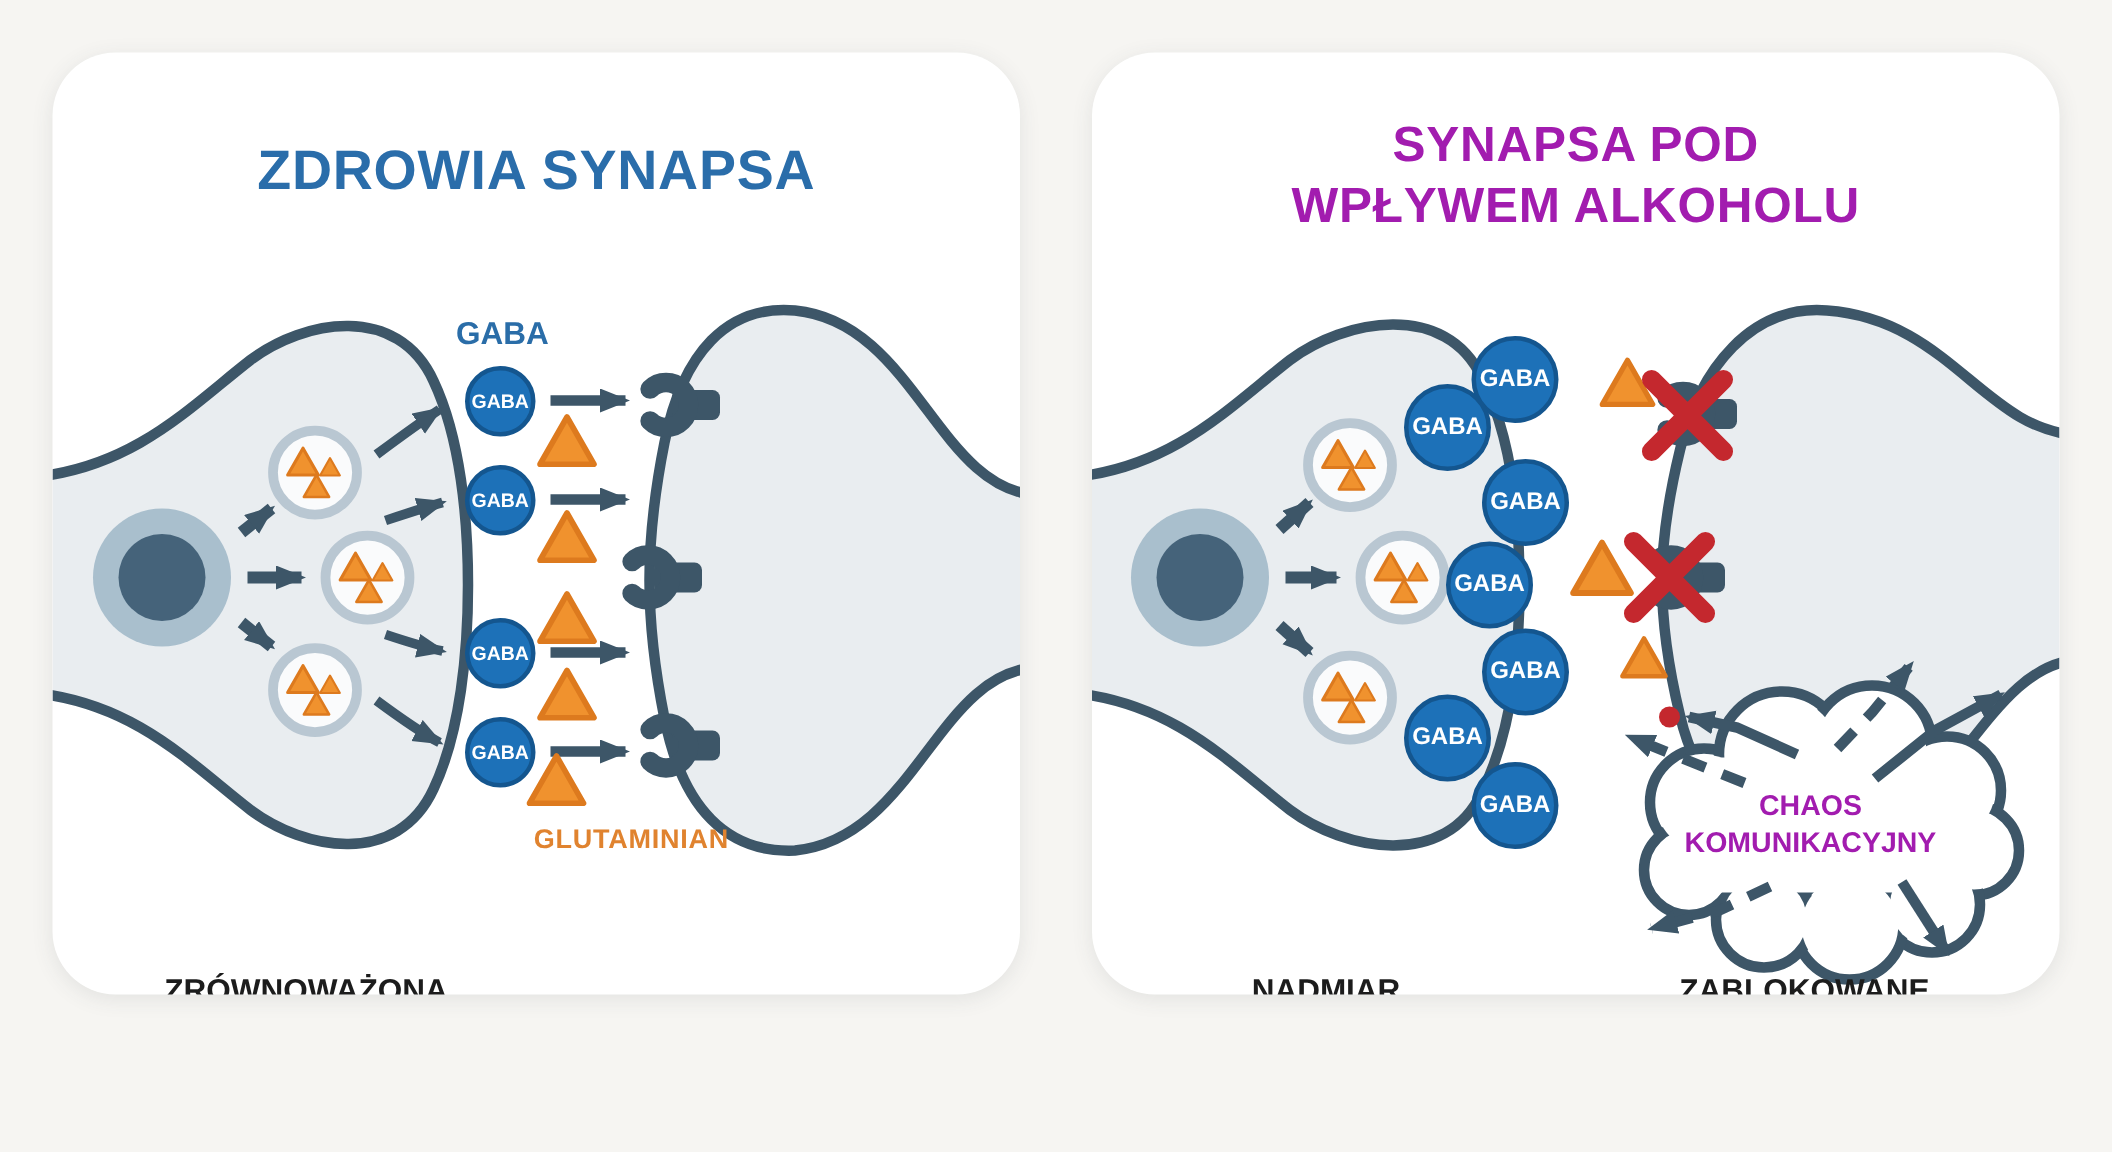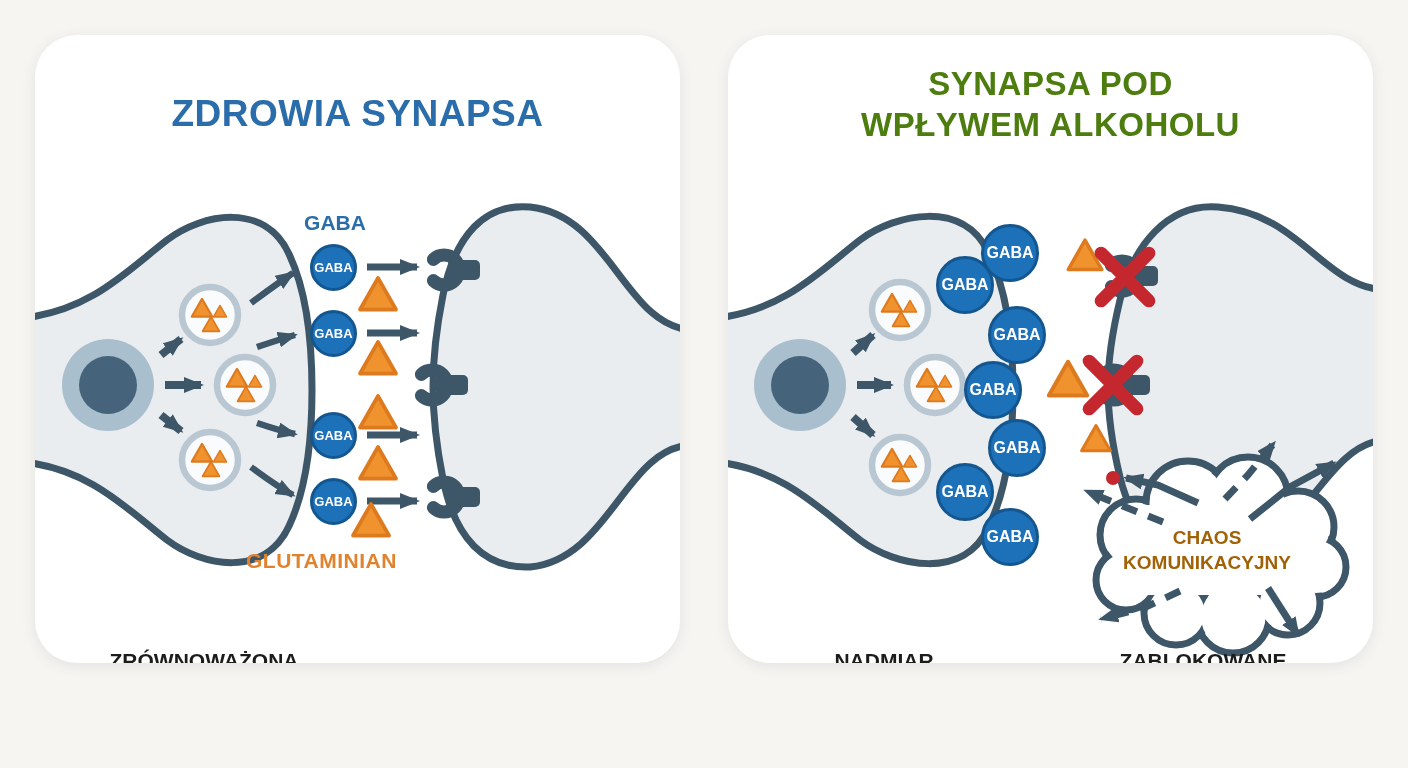--- a/index.html
+++ b/index.html
@@ -30,41 +30,41 @@
     width: 100%;
     text-align: center;
     font-size: 37px;
     font-weight: bold;
     letter-spacing: 0.5px;
     color: #2a6daa;
     z-index: 3;
     white-space: pre-line;
   }
   #right-card .panel-title {
-    top: 28px;
+    top: 40px;
     font-size: 33px;
     line-height: 41px;
-    color: #4d7c0f;
+    color: #a21caf;
   }
   .gaba-header {
     position: absolute;
     left: 240px; top: 176px;
     width: 120px;
     text-align: center;
     font-size: 21px;
     font-weight: bold;
     color: #2a6da8;
     z-index: 3;
   }
   .glutamate-label {
     position: absolute;
     left: 211px; top: 514px;
     width: 240px;
-    text-align: left;
-    font-size: 21px;
+    text-align: right;
+    font-size: 18px;
     font-weight: bold;
     letter-spacing: 0.5px;
     color: #e0832f;
     z-index: 3;
   }
   .gaba-circle {
     position: absolute;
     display: flex;
     align-items: center;
     justify-content: center;
@@ -89,21 +89,21 @@
     z-index: 3;
   }
   .cloud-label {
     position: absolute;
     left: 377px; top: 490px;
     width: 204px;
     text-align: center;
     font-size: 19px;
     line-height: 25px;
     font-weight: bold;
-    color: #a16207;
+    color: #a21caf;
     white-space: pre-line;
     z-index: 3;
   }
 </style>
 </head>
 <body>
 
 <svg width="0" height="0" style="position:absolute" aria-hidden="true">
   <defs>
     <marker id="ah" markerUnits="userSpaceOnUse" markerWidth="22" markerHeight="18" refX="17" refY="8" orient="auto">

